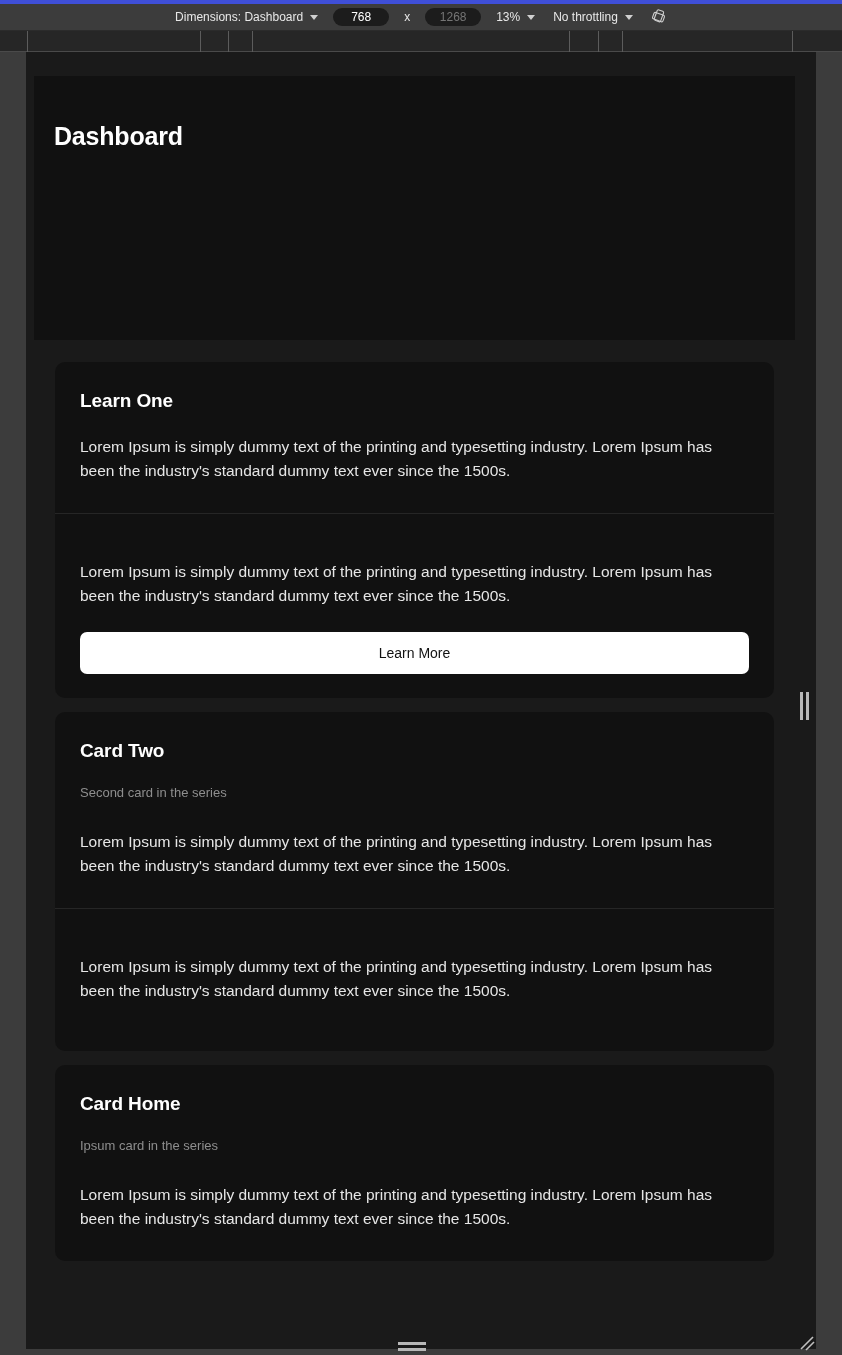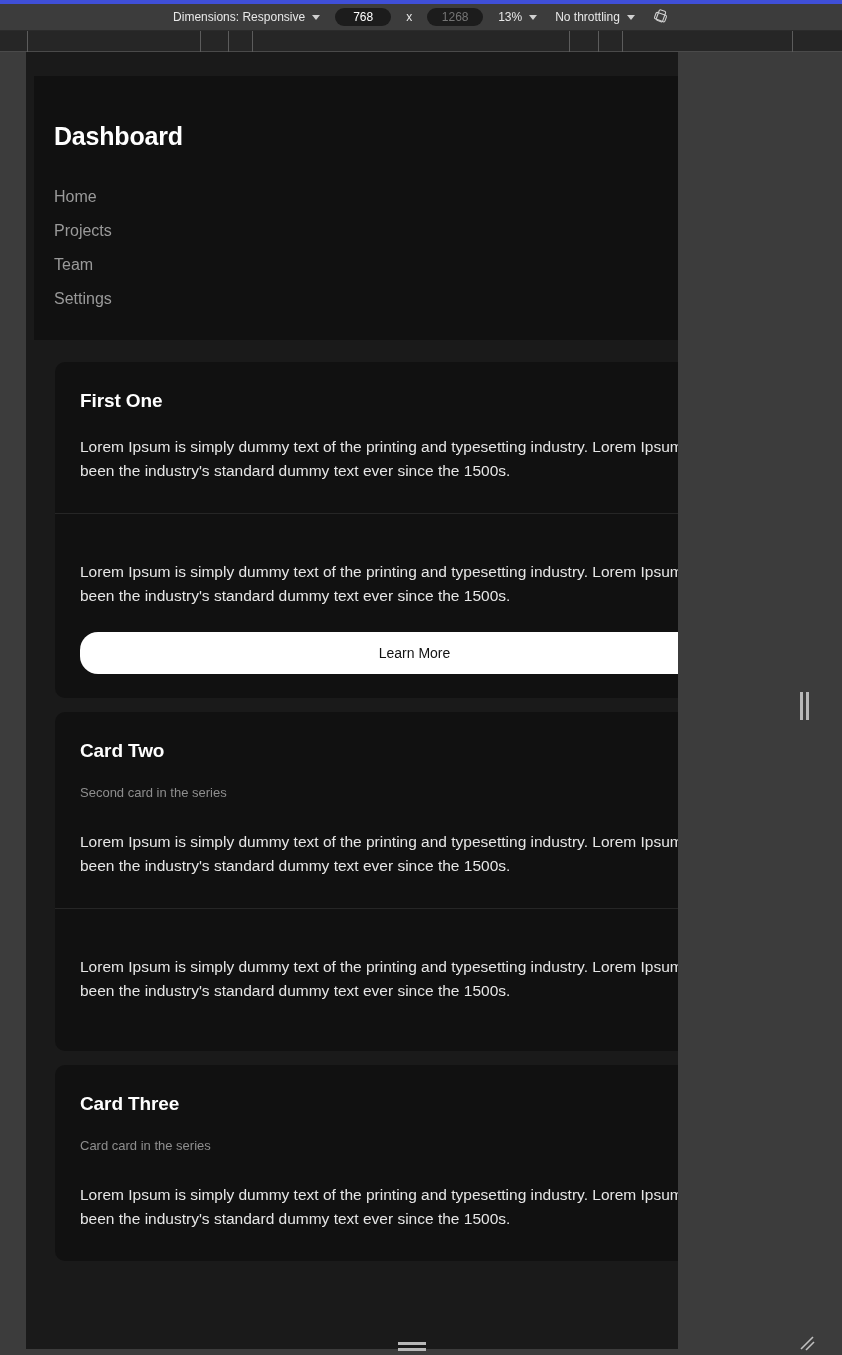--- a/index.html
+++ b/index.html
@@ -74,21 +74,21 @@
   .ruler-tick {
     position:absolute; top:0;
     width:1px; height:21px;
     background:#5c5c5c;
   }
 
   
   .viewport-shell {
     position:absolute;
     left:26px; top:52px;
-    width:652px; height:1297px;
+    width:790px; height:1297px;
     background:#1a1a1a;
     overflow:hidden;
   }
 
   
   .page-header {
     position:absolute;
     left:8px; top:24px;
     width:761px; height:264px;
     background:#111111;
@@ -152,21 +152,21 @@
   .card-foot {
     padding:46px 25px 24px 25px;
   }
   .card-foot .card-para { margin-bottom:24px; }
   .card-btn {
     display:block;
     width:100%;
     background:#ffffff;
     color:#111111;
     border:none;
-    border-radius:18px;
+    border-radius:7px;
     font-family:"Liberation Sans", sans-serif;
     font-size:14px;
     padding:13px 0;
     cursor:pointer;
     text-align:center;
   }
 
   
   .handle-right {
     position:absolute;
@@ -200,21 +200,21 @@
 </head>
 <body>
 
 <div id="root">
 
   <div class="accent-bar"></div>
 
   <div class="device-toolbar">
 
     <div class="tb-item">
-      <span>Dimensions: Responsive</span>
+      <span>Dimensions: Dashboard</span>
       <i class="caret"></i>
     </div>
 
     <input class="dim-field" type="text" value="768" style="">
 
     <span class="dim-x">x</span>
 
     <input class="dim-field placeholder-style" type="text" placeholder="1268" style="">
 
     <div class="tb-item">
@@ -243,33 +243,27 @@
     <div class="ruler-tick" style="left:569px"></div>
     <div class="ruler-tick" style="left:598px"></div>
     <div class="ruler-tick" style="left:622px"></div>
     <div class="ruler-tick" style="left:792px"></div>
   </div>
 
   <div class="viewport-shell">
 
     <div class="page-header">
       <div class="page-title">Dashboard</div>
-      <nav class="nav-list">
-        <a class="nav-link">Home</a>
-        <a class="nav-link">Projects</a>
-        <a class="nav-link">Team</a>
-        <a class="nav-link">Settings</a>
-      </nav>
     </div>
 
     <div class="cards-wrap">
 
       <section class="card">
         <div class="card-head">
-          <div class="card-title">First One</div>
+          <div class="card-title">Learn One</div>
           <p class="card-para">Lorem Ipsum is simply dummy text of the printing and typesetting industry. Lorem Ipsum has been the industry's standard dummy text ever since the 1500s.</p>
         </div>
         <div class="card-divider"></div>
         <div class="card-foot">
           <p class="card-para">Lorem Ipsum is simply dummy text of the printing and typesetting industry. Lorem Ipsum has been the industry's standard dummy text ever since the 1500s.</p>
           <button class="card-btn">Learn More</button>
         </div>
       </section>
 
       <section class="card">
@@ -279,22 +273,22 @@
           <p class="card-para">Lorem Ipsum is simply dummy text of the printing and typesetting industry. Lorem Ipsum has been the industry's standard dummy text ever since the 1500s.</p>
         </div>
         <div class="card-divider"></div>
         <div class="card-foot">
           <p class="card-para">Lorem Ipsum is simply dummy text of the printing and typesetting industry. Lorem Ipsum has been the industry's standard dummy text ever since the 1500s.</p>
         </div>
       </section>
 
       <section class="card">
         <div class="card-head">
-          <div class="card-title">Card Three</div>
-          <div class="card-sub">Card card in the series</div>
+          <div class="card-title">Card Home</div>
+          <div class="card-sub">Ipsum card in the series</div>
           <p class="card-para">Lorem Ipsum is simply dummy text of the printing and typesetting industry. Lorem Ipsum has been the industry's standard dummy text ever since the 1500s.</p>
         </div>
       </section>
 
     </div>
   </div>
 
   <div class="handle-right">
     <span></span>
     <span></span>

